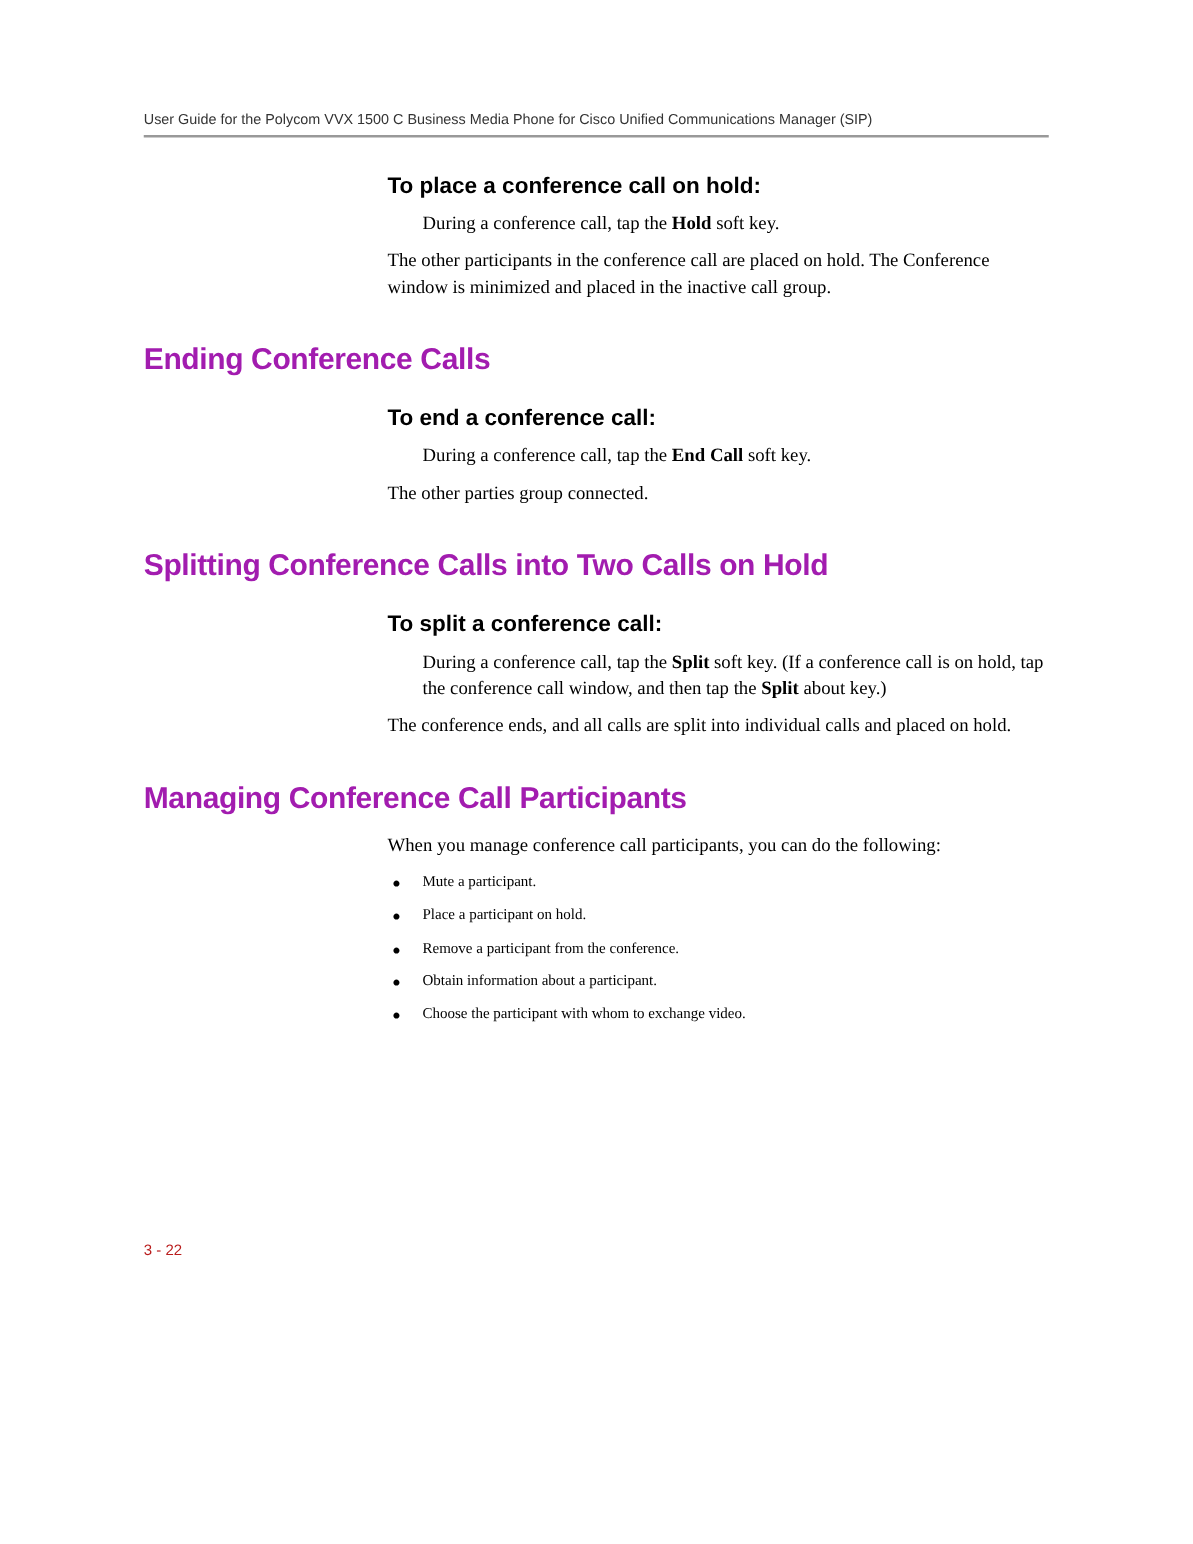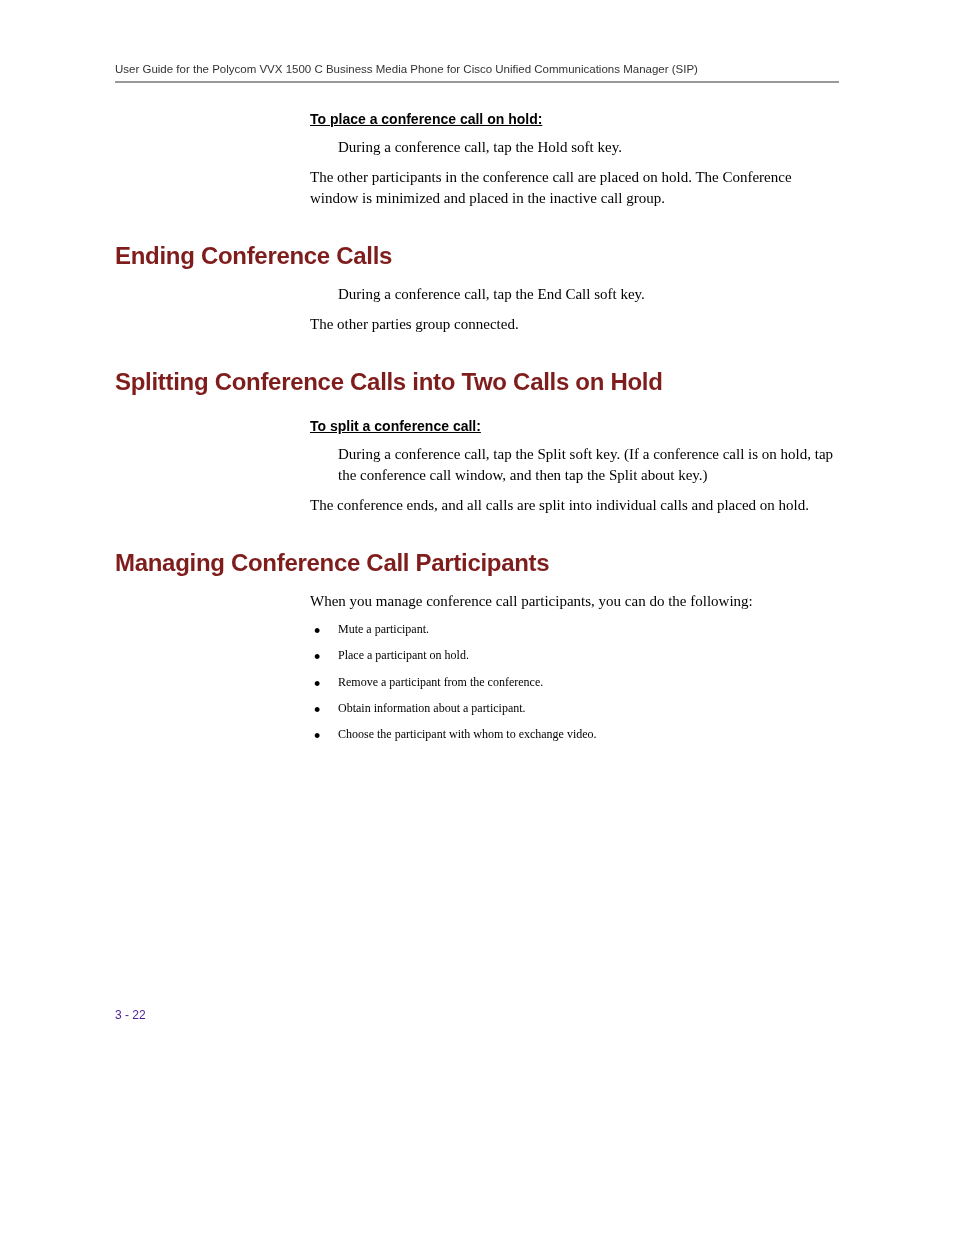--- a/index.html
+++ b/index.html
@@ -7,52 +7,50 @@
     padding: 0;
     background: #fff;
     font-family: "Palatino Linotype", "Book Antiqua", Palatino, serif;
     color: #000;
   }
   .page {
     width: 954px;
     height: 1097px;
     position: relative;
     box-sizing: border-box;
-    padding: 48px 115px 0 115px;
-    margin-top: 15px;
+    padding: 90px 115px 0 115px;
   }
   .running-header {
     font-family: "Trebuchet MS", "Lucida Sans", Arial, sans-serif;
     font-size: 11.5px;
     color: #333;
     margin-bottom: 6px;
   }
   .header-rule {
     border: none;
     border-top: 2px solid #999;
     margin: 0 0 28px 0;
   }
   .content {
     margin-left: 195px;
   }
   .section-heading {
     font-family: "Trebuchet MS", "Lucida Sans", Arial, sans-serif;
     font-size: 24px;
     font-weight: 600;
-    color: #7f1d1d;
+    color: #a21caf;
     margin: 34px 0 14px 0;
     letter-spacing: -0.3px;
   }
   .sub-heading {
     font-family: "Trebuchet MS", "Lucida Sans", Arial, sans-serif;
-    font-size: 14px;
+    font-size: 18px;
     font-weight: bold;
     color: #000;
     margin: 22px 0 10px 0;
-    text-decoration: underline;
   }
   .body-text {
     font-size: 15px;
     line-height: 1.35;
     margin: 10px 0;
   }
   .indented {
     margin-left: 28px;
   }
   ul.bullets {
@@ -74,42 +72,43 @@
     position: absolute;
     left: 4px;
     top: -2px;
   }
   .page-number {
     position: absolute;
     left: 115px;
     bottom: 90px;
     font-family: "Trebuchet MS", "Lucida Sans", Arial, sans-serif;
     font-size: 12px;
-    color: #4c1d95;
+    color: #b91c1c;
   }
-  b { font-weight: normal; }
+  b { font-weight: bold; }
 </style>
 </head>
 <body>
 
 <div class="page">
 
   <div class="running-header">User Guide for the Polycom VVX 1500 C Business Media Phone for Cisco Unified Communications Manager (SIP)</div>
   <hr class="header-rule">
 
   <div class="content">
     <div class="sub-heading">To place a conference call on hold:</div>
     <div class="body-text indented">
       <span>During a conference call, tap the </span><b>Hold</b><span> soft key.</span>
     </div>
     <div class="body-text">The other participants in the conference call are placed on hold. The Conference window is minimized and placed in the inactive call group.</div>
   </div>
 
   <div class="section-heading">Ending Conference Calls</div>
   <div class="content">
+    <div class="sub-heading">To end a conference call:</div>
     <div class="body-text indented">
       <span>During a conference call, tap the </span><b>End Call</b><span> soft key.</span>
     </div>
     <div class="body-text">The other parties group connected.</div>
   </div>
 
   <div class="section-heading">Splitting Conference Calls into Two Calls on Hold</div>
   <div class="content">
     <div class="sub-heading">To split a conference call:</div>
     <div class="body-text indented">

